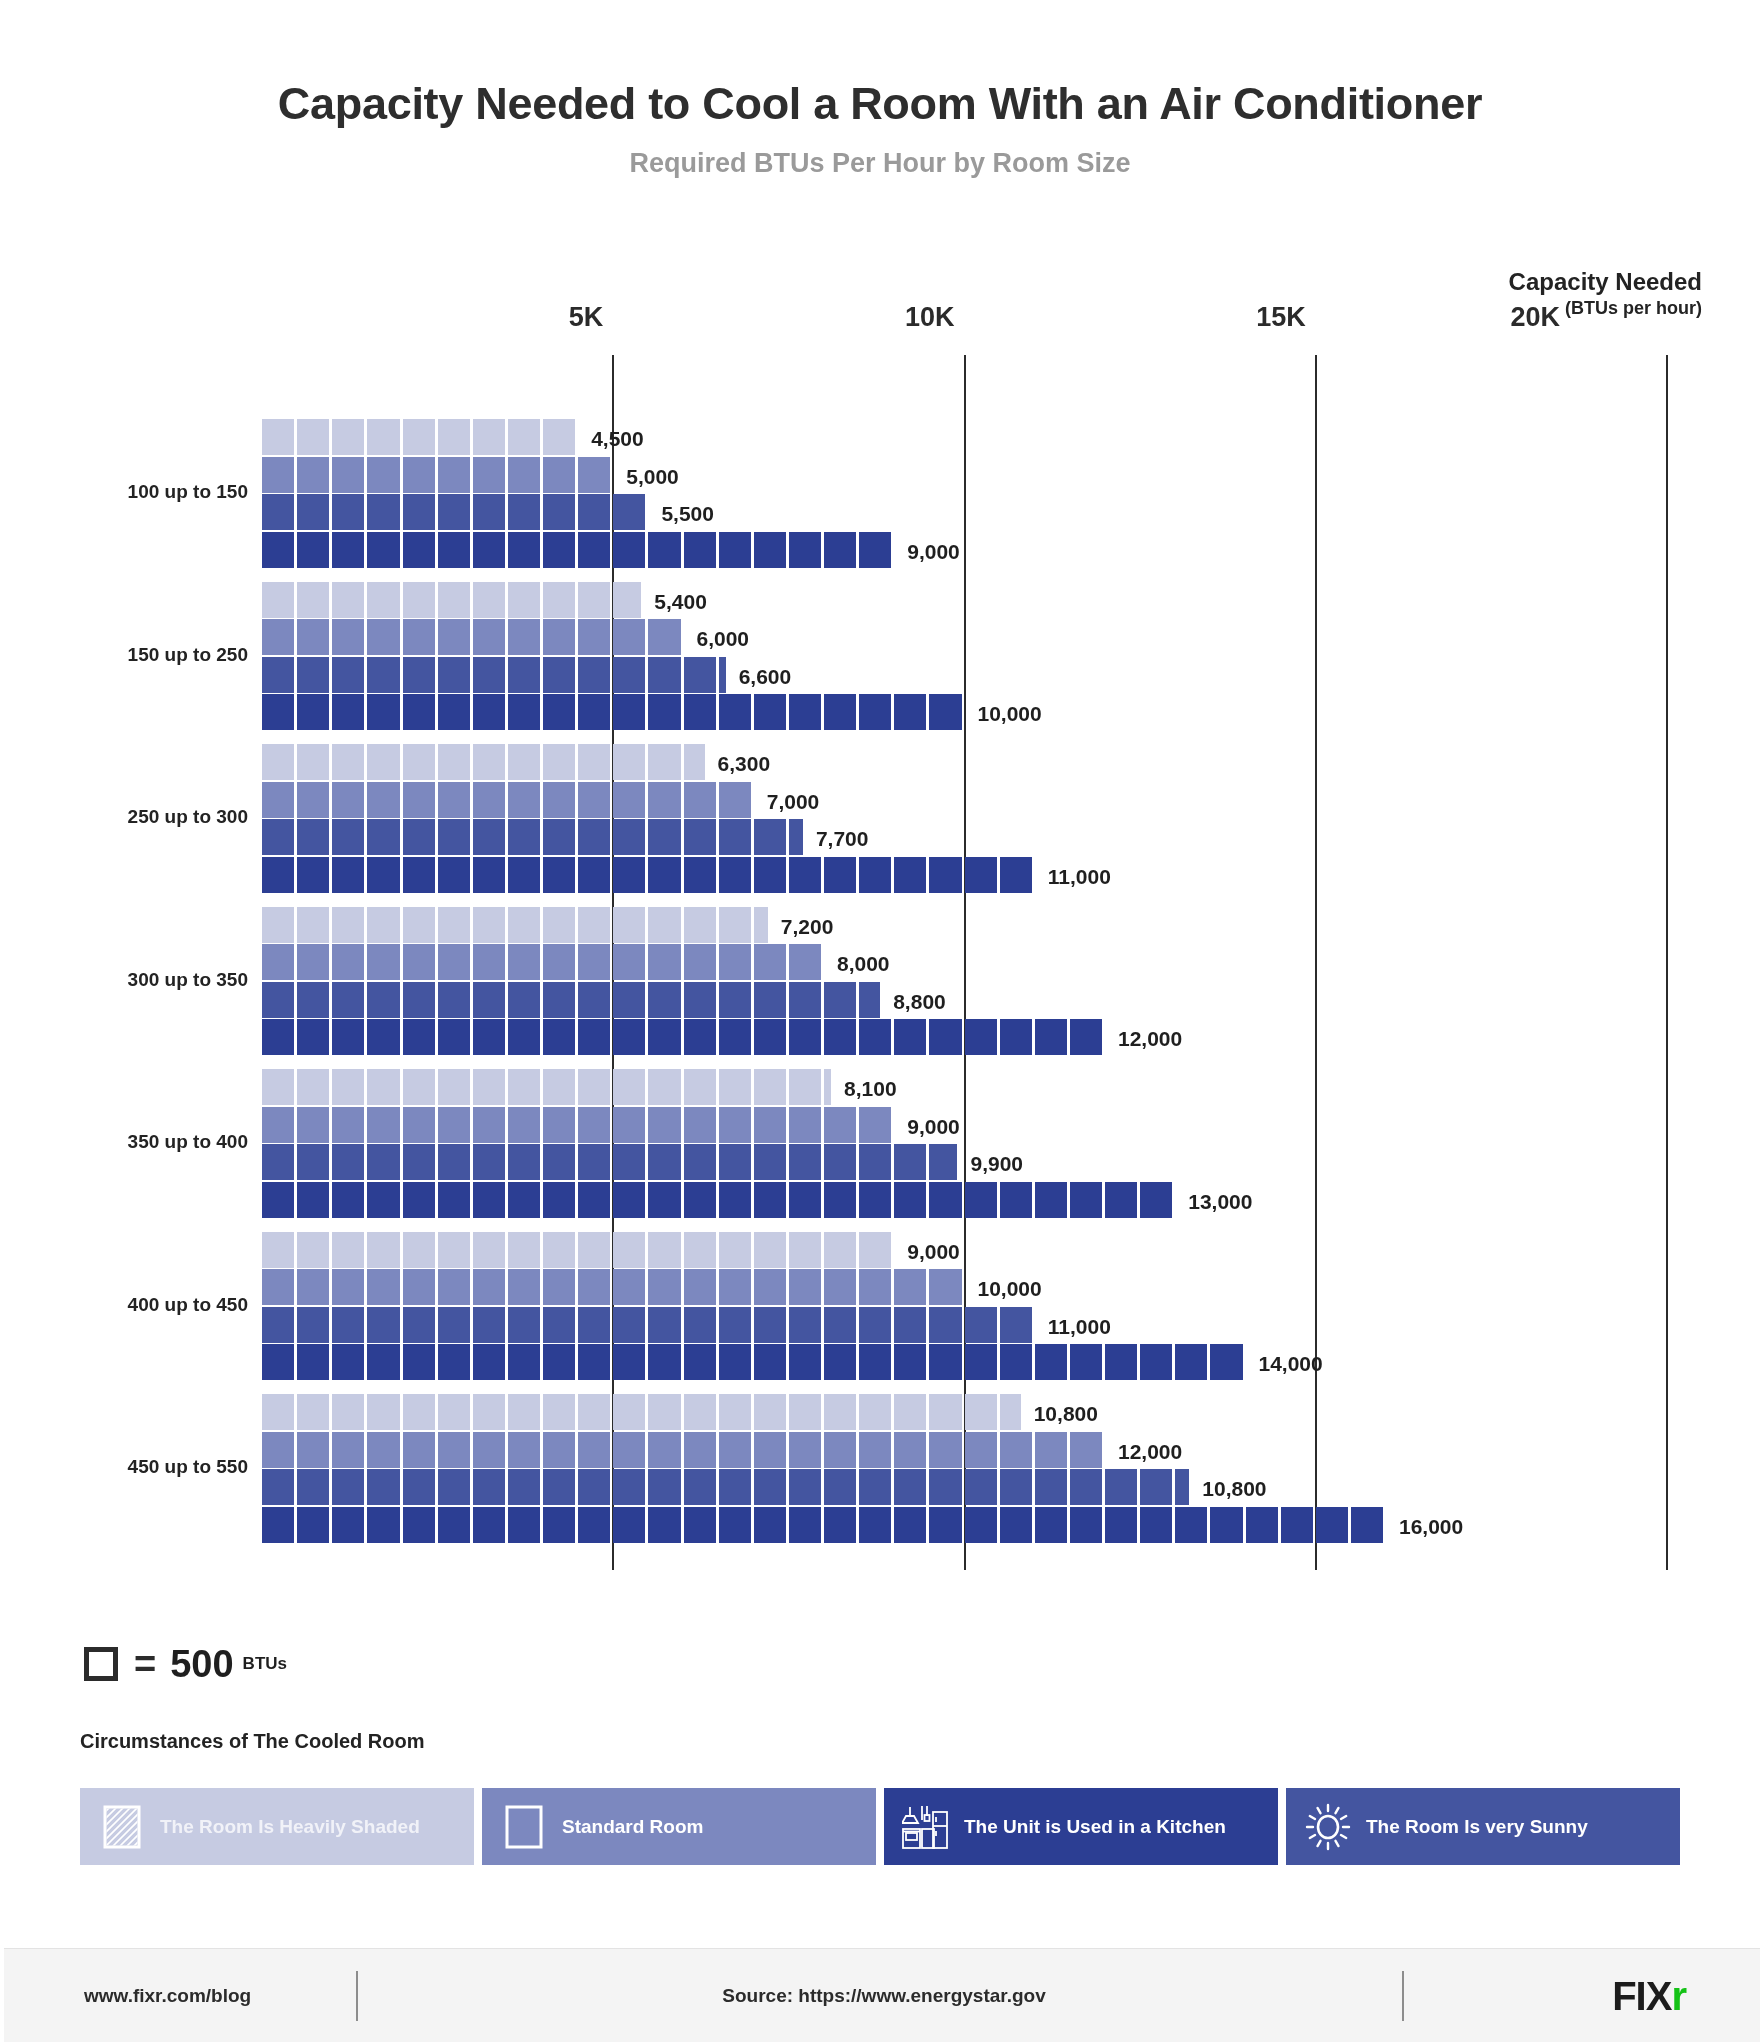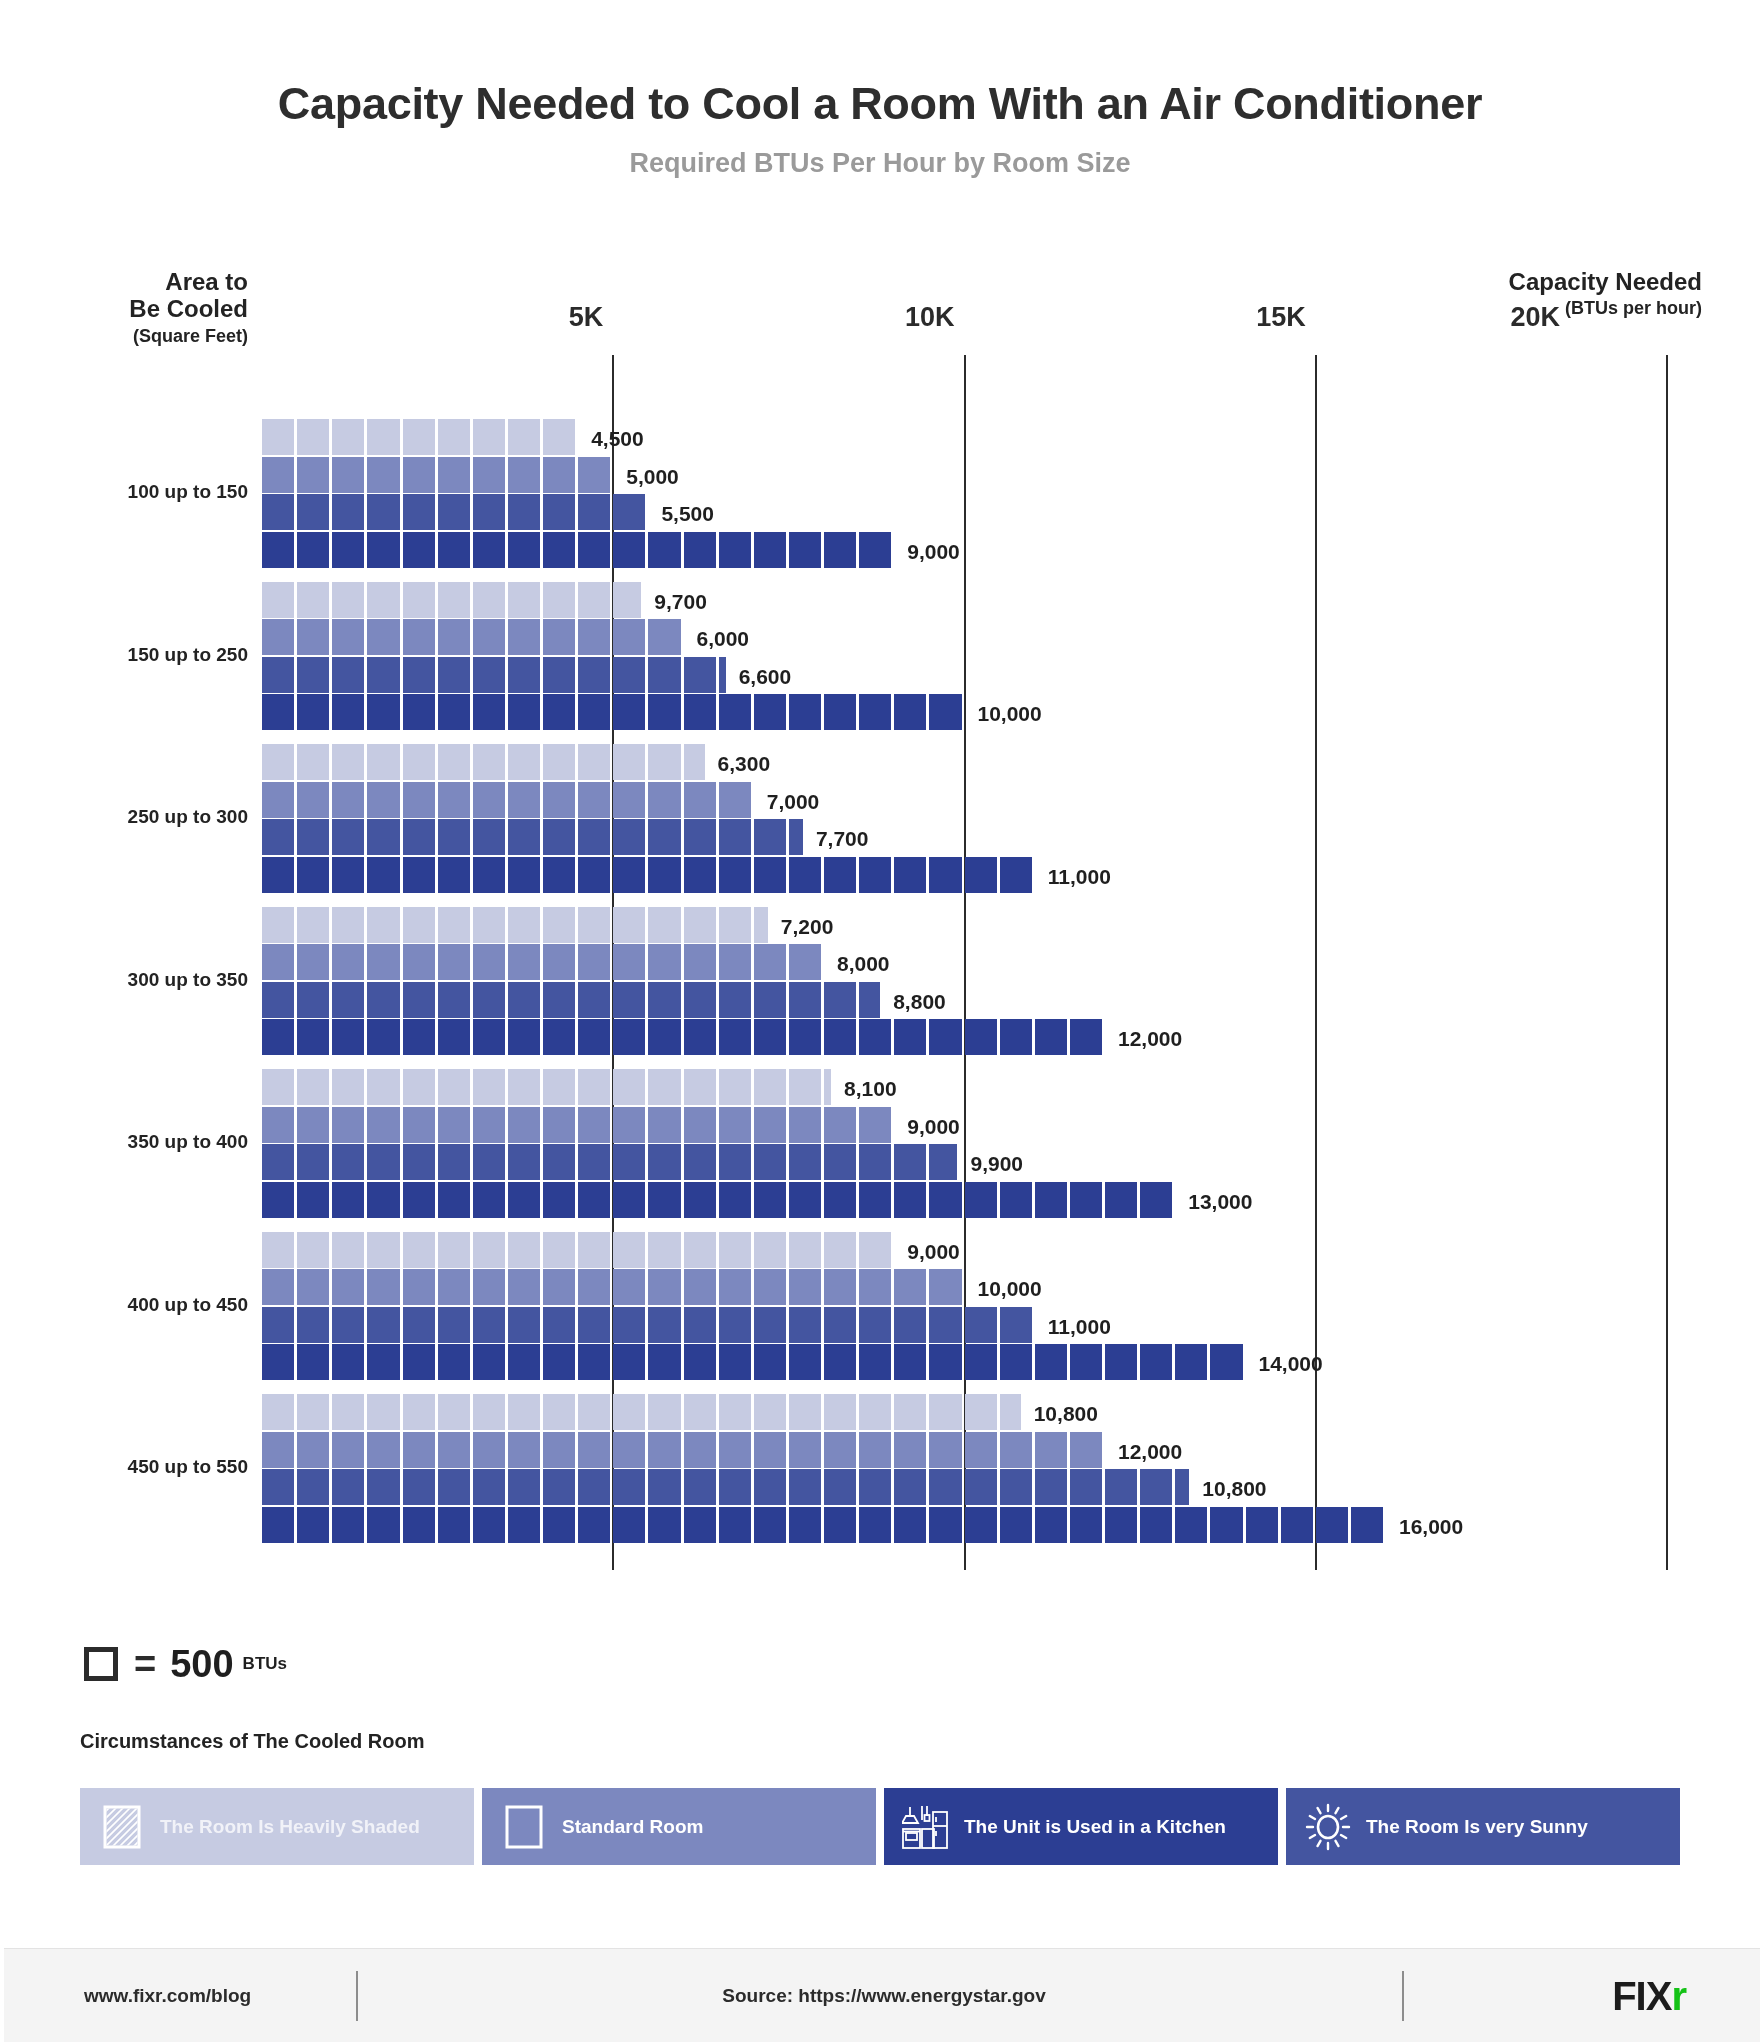--- a/index.html
+++ b/index.html
@@ -110,25 +110,20 @@
   .logo .g{color:#14c216;}
 </style>
 </head>
 <body>
 
 <div class="page">
 
   <div class="title">Capacity Needed to Cool a Room With an Air Conditioner</div>
   <div class="subtitle">Required BTUs Per Hour by Room Size</div>
 
-  <div class="hdr-left">
-    <span class="l1">Area to</span>
-    <span class="l2">Be Cooled</span>
-    <span class="l3">(Square Feet)</span>
-  </div>
 
   <div class="hdr-right">
     <span class="r1">Capacity Needed</span>
     <span class="r2">(BTUs per hour)</span>
   </div>
 
   <div id="plot">
       <div class="gridline" style="left: 612.25px; top: 355px; height: 1215px;"></div>
       <div class="ticklabel" style="left: 603.25px; top: 302px;">5K</div>
       <div class="gridline" style="left: 963.5px; top: 355px; height: 1215px;"></div>
@@ -205,21 +200,21 @@
         <div class="cell" style="left: 70.25px; width: 32.125px; background: rgb(198, 203, 226);"></div>
         <div class="cell" style="left: 105.375px; width: 32.125px; background: rgb(198, 203, 226);"></div>
         <div class="cell" style="left: 140.5px; width: 32.125px; background: rgb(198, 203, 226);"></div>
         <div class="cell" style="left: 175.625px; width: 32.125px; background: rgb(198, 203, 226);"></div>
         <div class="cell" style="left: 210.75px; width: 32.125px; background: rgb(198, 203, 226);"></div>
         <div class="cell" style="left: 245.875px; width: 32.125px; background: rgb(198, 203, 226);"></div>
         <div class="cell" style="left: 281px; width: 32.125px; background: rgb(198, 203, 226);"></div>
         <div class="cell" style="left: 316.125px; width: 32.125px; background: rgb(198, 203, 226);"></div>
         <div class="cell" style="left: 351.25px; width: 28.1px; background: rgb(198, 203, 226);"></div>
       </div>
-      <div class="barvalue" style="left: 654.35px; top: 589.5px;">9,700</div>
+      <div class="barvalue" style="left: 654.35px; top: 589.5px;">5,400</div>
       <div class="bar" style="left: 262px; top: 619px; width: 421.5px;">
         <div class="cell" style="left: 0px; width: 32.125px; background: rgb(124, 136, 191);"></div>
         <div class="cell" style="left: 35.125px; width: 32.125px; background: rgb(124, 136, 191);"></div>
         <div class="cell" style="left: 70.25px; width: 32.125px; background: rgb(124, 136, 191);"></div>
         <div class="cell" style="left: 105.375px; width: 32.125px; background: rgb(124, 136, 191);"></div>
         <div class="cell" style="left: 140.5px; width: 32.125px; background: rgb(124, 136, 191);"></div>
         <div class="cell" style="left: 175.625px; width: 32.125px; background: rgb(124, 136, 191);"></div>
         <div class="cell" style="left: 210.75px; width: 32.125px; background: rgb(124, 136, 191);"></div>
         <div class="cell" style="left: 245.875px; width: 32.125px; background: rgb(124, 136, 191);"></div>
         <div class="cell" style="left: 281px; width: 32.125px; background: rgb(124, 136, 191);"></div>

